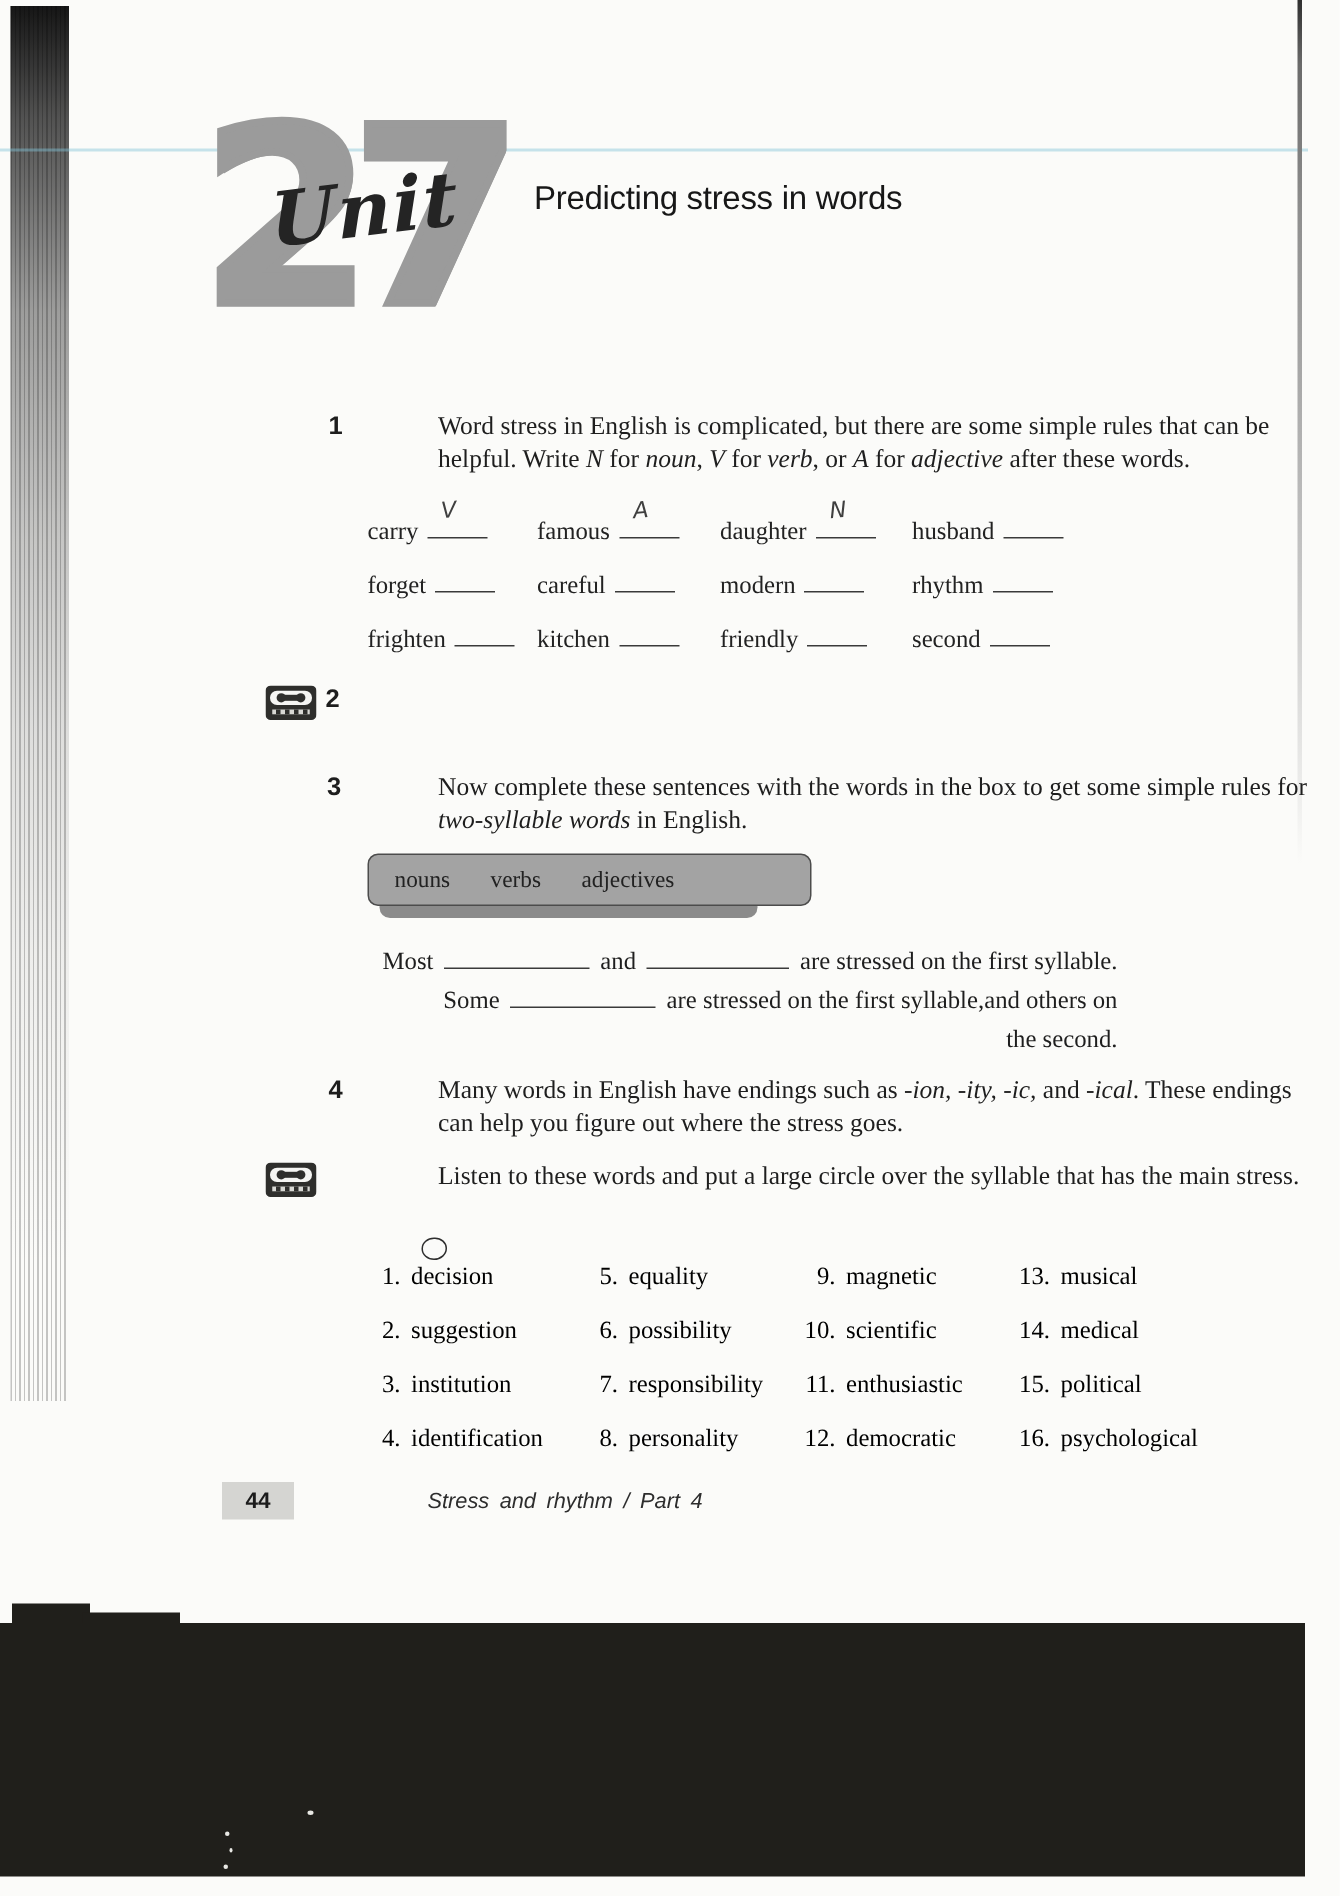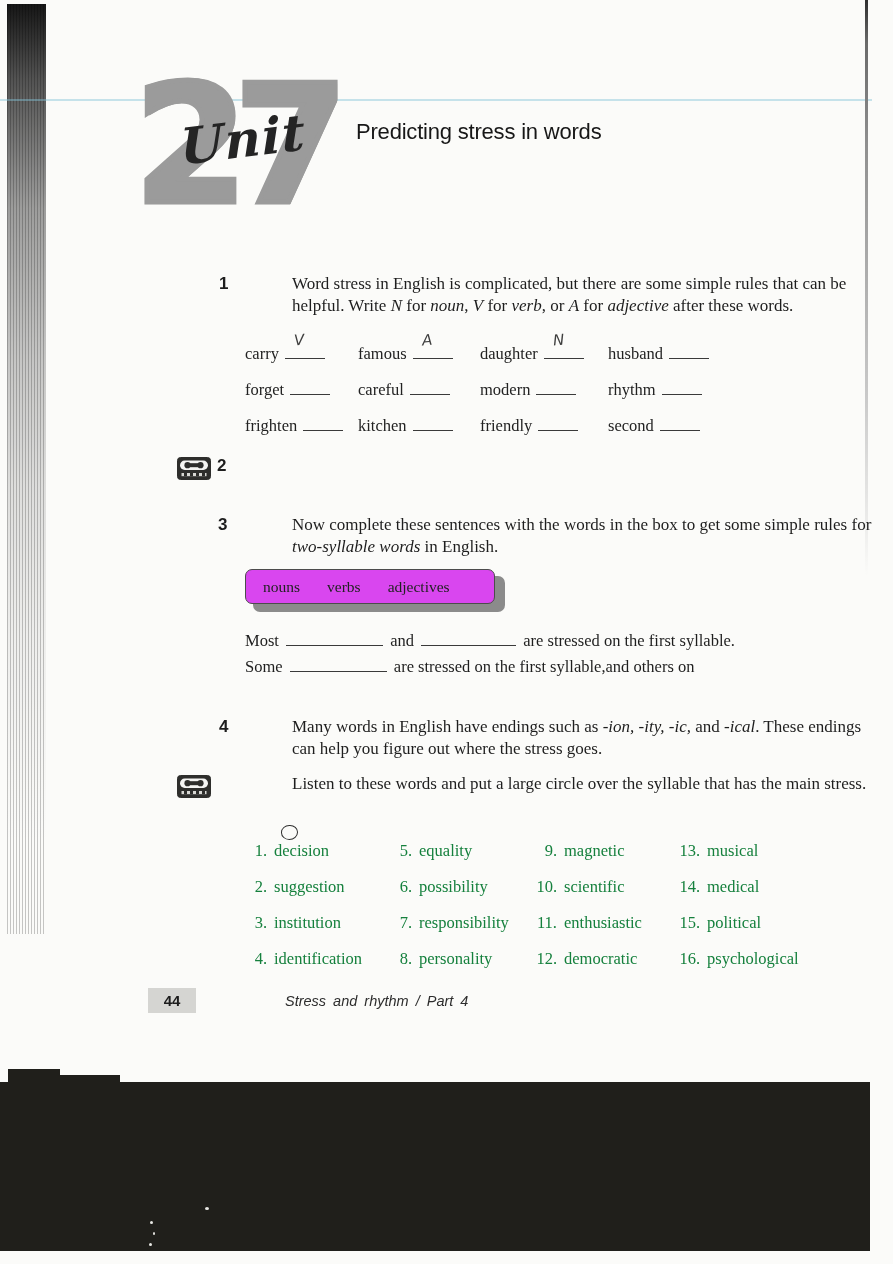--- a/index.html
+++ b/index.html
@@ -51,35 +51,35 @@
     border-bottom:1.5px solid #3a3a3a; margin-left:6px; vertical-align:baseline; }
   .hand { position:absolute; left:9px; top:-15px; font-family:"DejaVu Sans", sans-serif;
     font-style:italic; font-size:15px; color:#3f3f3f; transform:rotate(-5deg); }
 
   
   .cassette { position:absolute; width:34px; height:23px; }
 
   
   .boxshadow { position:absolute; left:253px; top:576px; width:252px; height:36px;
     background:#8b8b8b; border-radius:7px; }
-  .wordbox { position:absolute; left:245px; top:569px; width:250px; height:35px;
-    background:#d946ef; border:1px solid #4c4c4c; border-radius:7px;
+  .wordbox { position:absolute; left:245px; top:569px; width:296px; height:35px;
+    background:#a3a3a3; border:1px solid #4c4c4c; border-radius:7px;
     display:flex; align-items:center; padding-left:17px; gap:27px;
     font-size:15.5px; color:#222; }
 
   .sentences { position:absolute; left:245px; top:628px; width:500px;
-    font-size:16.5px; line-height:26px; color:#1e1e1e; }
+    font-size:16.5px; line-height:26px; color:#1e1e1e;text-align:right; }
   .sentences .blank { width:97px; height:13px; }
 
   
   .circle-mark { position:absolute; width:17px; height:15px; border:1.7px solid #2e2e2e;
     border-radius:50% 48% 52% 50%; top:-16px; left:38px; }
   .wlist { position:absolute; left:243px; top:841px; width:580px; display:grid;
     grid-auto-flow:column; grid-template-rows:repeat(4, 21px); row-gap:15px;
-    grid-template-columns:145px 145px 143px 1fr; font-size:16.5px; color:#15803d; }
+    grid-template-columns:145px 145px 143px 1fr; font-size:16.5px; color:#000000; }
   .li-item { position:relative; white-space:nowrap; }
   .li-num { display:inline-block; width:24px; text-align:right; margin-right:7px; }
 
   
   .folio { position:absolute; left:148px; top:988px; width:48px; height:25px;
     background:#d5d5d2; display:flex; align-items:center; justify-content:center;
     font-family:"Liberation Sans", sans-serif; font-weight:bold; font-size:15px; color:#1c1c1c; }
   .running-foot { position:absolute; left:245px; top:993px; font-family:"Liberation Sans", sans-serif;
     font-style:italic; font-size:14.5px; color:#2d2d2d; word-spacing:3px;margin-left:40px; }
 </style>
@@ -133,20 +133,21 @@
   <div class="boxshadow"></div>
   <div class="wordbox">
     <span>nouns</span>
     <span>verbs</span>
     <span>adjectives</span>
   </div>
 
   <div class="sentences">
     <div><span>Most </span><span class="blank" style="width: 97px;"></span><span> and </span><span class="blank" style="width: 95px;"></span><span> are stressed on the first syllable.</span></div>
     <div><span>Some </span><span class="blank" style="width: 97px;"></span><span> are stressed on the first syllable,and others on</span></div>
+    <div><span>the second.</span></div>
   </div>
 
   <div class="exnum" style="left:219px; top:717px;">4</div>
   <div class="para" style="left:245px; top:716px;"><span>Many words in English have endings such as </span><span class="i">-ion, -ity, -ic,</span><span> and </span><span class="i">-ical</span><span>. These endings can help you figure out where the stress goes.</span></div>
 
   <svg class="cassette" style="left:177px; top:775px;" viewBox="0 0 34 23">
     <rect x="0.5" y="0.5" width="33" height="22" rx="3" fill="#2e2e2c" stroke="#2e2e2c"></rect>
     <rect x="3" y="3.5" width="28" height="9.5" rx="4.7" fill="#f5f5f3"></rect>
     <circle cx="10.5" cy="8.2" r="3.1" fill="#2e2e2c"></circle>
     <circle cx="23.5" cy="8.2" r="3.1" fill="#2e2e2c"></circle>

